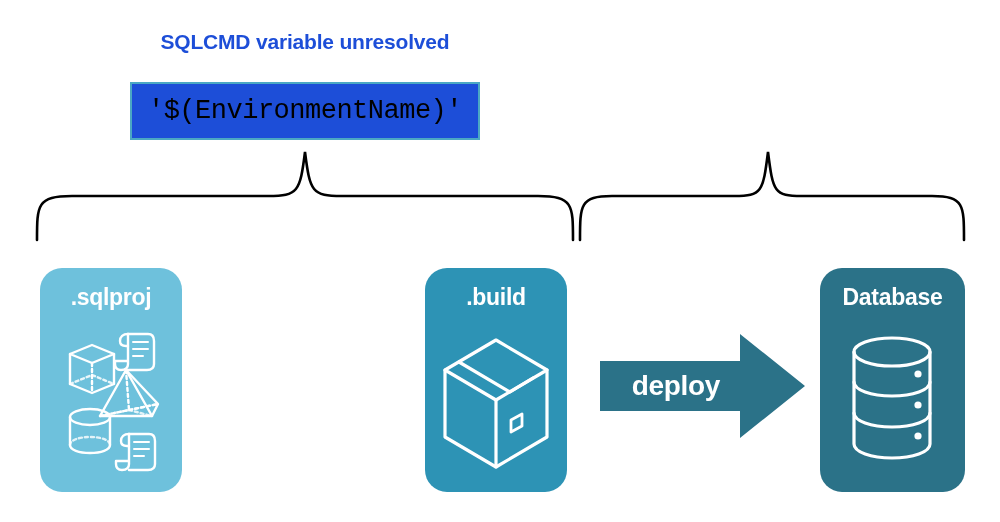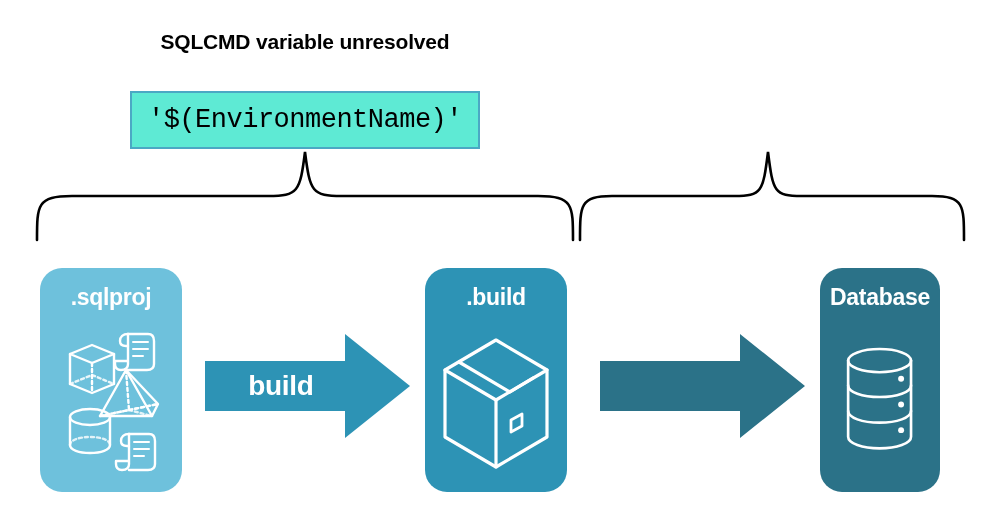--- a/index.html
+++ b/index.html
@@ -17,42 +17,41 @@
     background: #ffffff;
     overflow: hidden;
   }
 
   
   .heading {
     position: absolute;
     font-family: "Liberation Sans", sans-serif;
     font-weight: bold;
     font-size: 21px;
-    color: #000000;
+    color: #1d4ed8;
     text-align: center;
     white-space: nowrap;
     letter-spacing: -0.2px;
   }
   #heading-left  { left: 120px; top: 30px; width: 370px; }
   #heading-right { left: 634px; top: 30px; width: 264px; }
 
   
   .value-box {
     position: absolute;
     border: 2px solid #4BA8C4;
-    background: #5eead4;
+    background: #1d4ed8;
     box-sizing: border-box;
     display: flex;
     align-items: center;
     justify-content: center;
     font-family: "Liberation Mono", monospace;
     font-size: 27px;
     color: #000000;
     letter-spacing: -0.5px;
-    margin-top: 9px;
   }
   #value-box-left  { left: 130px; top: 82px; width: 350px; height: 58px; }
   #value-box-right { left: 668px; top: 82px; width: 198px; height: 58px; }
 
   
   #brace-layer {
     position: absolute;
     left: 0; top: 0;
     width: 1000px;
     height: 522px;
@@ -72,21 +71,21 @@
     width: 100%;
     text-align: center;
     color: #ffffff;
     font-family: "Liberation Sans", sans-serif;
     font-weight: bold;
     font-size: 23px;
     letter-spacing: -0.3px;
   }
   #stage-sqlproj  { left: 40px;  top: 268px; width: 142px; height: 224px; background: #6EC1DC; }
   #stage-dacpac   { left: 425px; top: 268px; width: 142px; height: 224px; background: #2D93B5; }
-  #stage-database { left: 820px; top: 268px; width: 120px; height: 224px; background: #2B7288; }
+  #stage-database { left: 820px; top: 268px; width: 145px; height: 224px; background: #2B7288; }
 
   .stage-art {
     position: absolute;
     left: 0; top: 44px;
     width: 100%;
     height: 180px;
   }
 
   
   .arrow-wrap {
@@ -207,26 +206,21 @@
         <path d="M 34,101 C 34,109 51,115 72,115 C 93,115 110,109 110,101"></path>
       </g>
       <g fill="#ffffff">
         <circle cx="98" cy="62" r="3.6"></circle>
         <circle cx="98" cy="93" r="3.6"></circle>
         <circle cx="98" cy="124" r="3.6"></circle>
       </g>
     </svg>
   </div>
 
-  <div class="arrow-wrap" id="arrow-build">
-    <svg viewBox="0 0 205 104" width="205" height="104">
-      <path d="M 0,27 L 140,27 L 140,0 L 205,52 L 140,104 L 140,77 L 0,77 Z" fill="#2D93B5"></path>
-    </svg>
-    <div class="arrow-label">build</div>
-  </div>
 
   <div class="arrow-wrap" id="arrow-deploy">
     <svg viewBox="0 0 205 104" width="205" height="104">
       <path d="M 0,27 L 140,27 L 140,0 L 205,52 L 140,104 L 140,77 L 0,77 Z" fill="#2B7288"></path>
     </svg>
+    <div class="arrow-label">deploy</div>
   </div>
 
 </div>
 
 </body></html>

